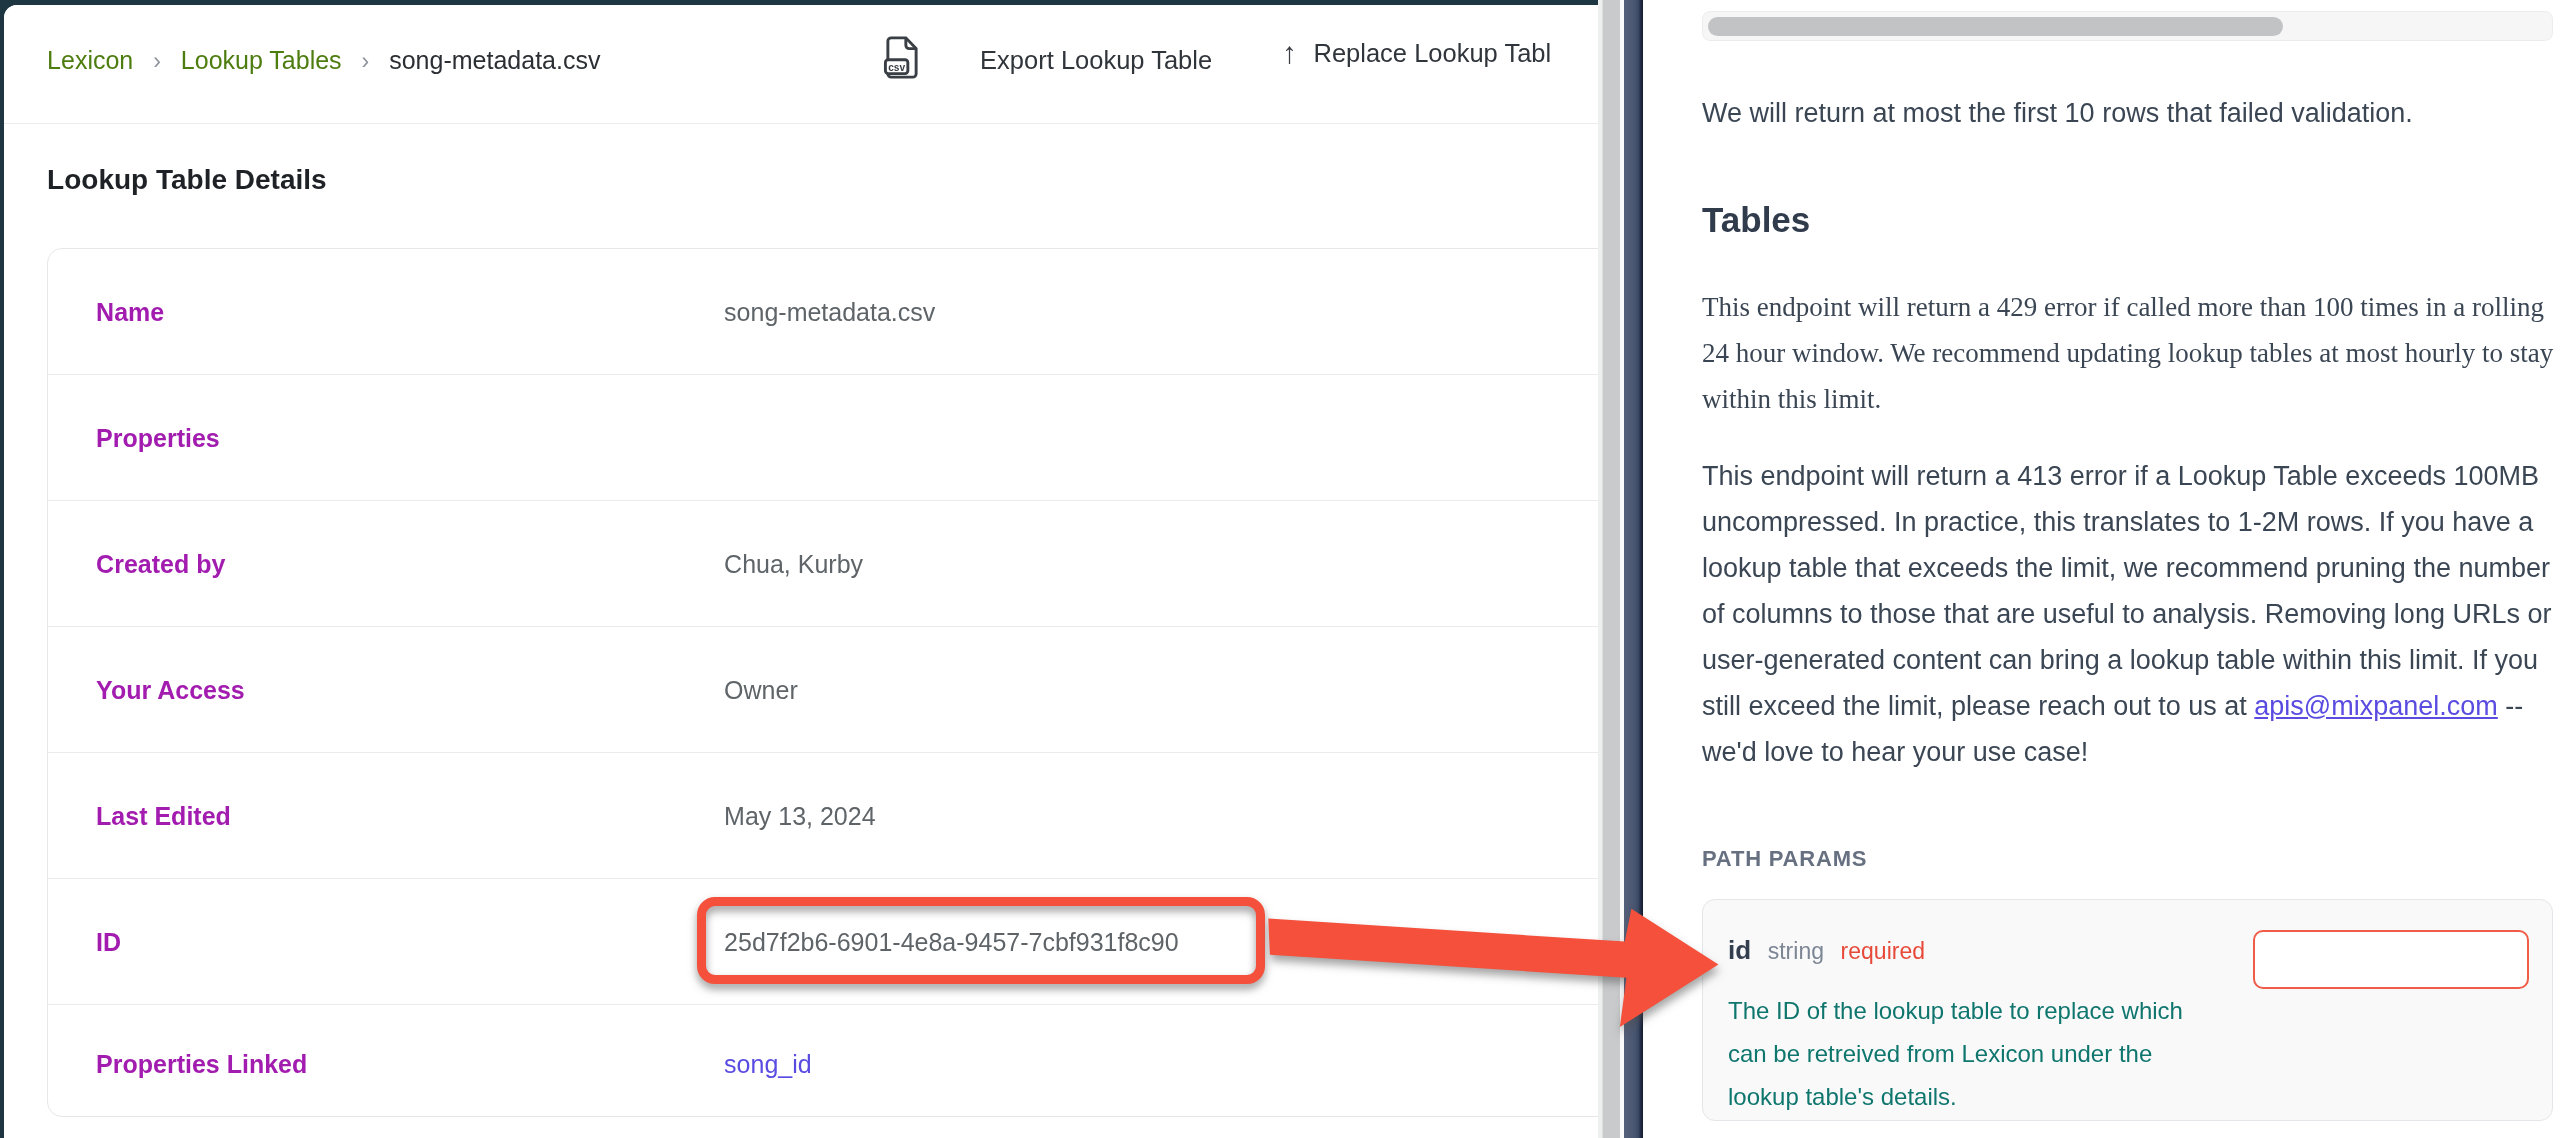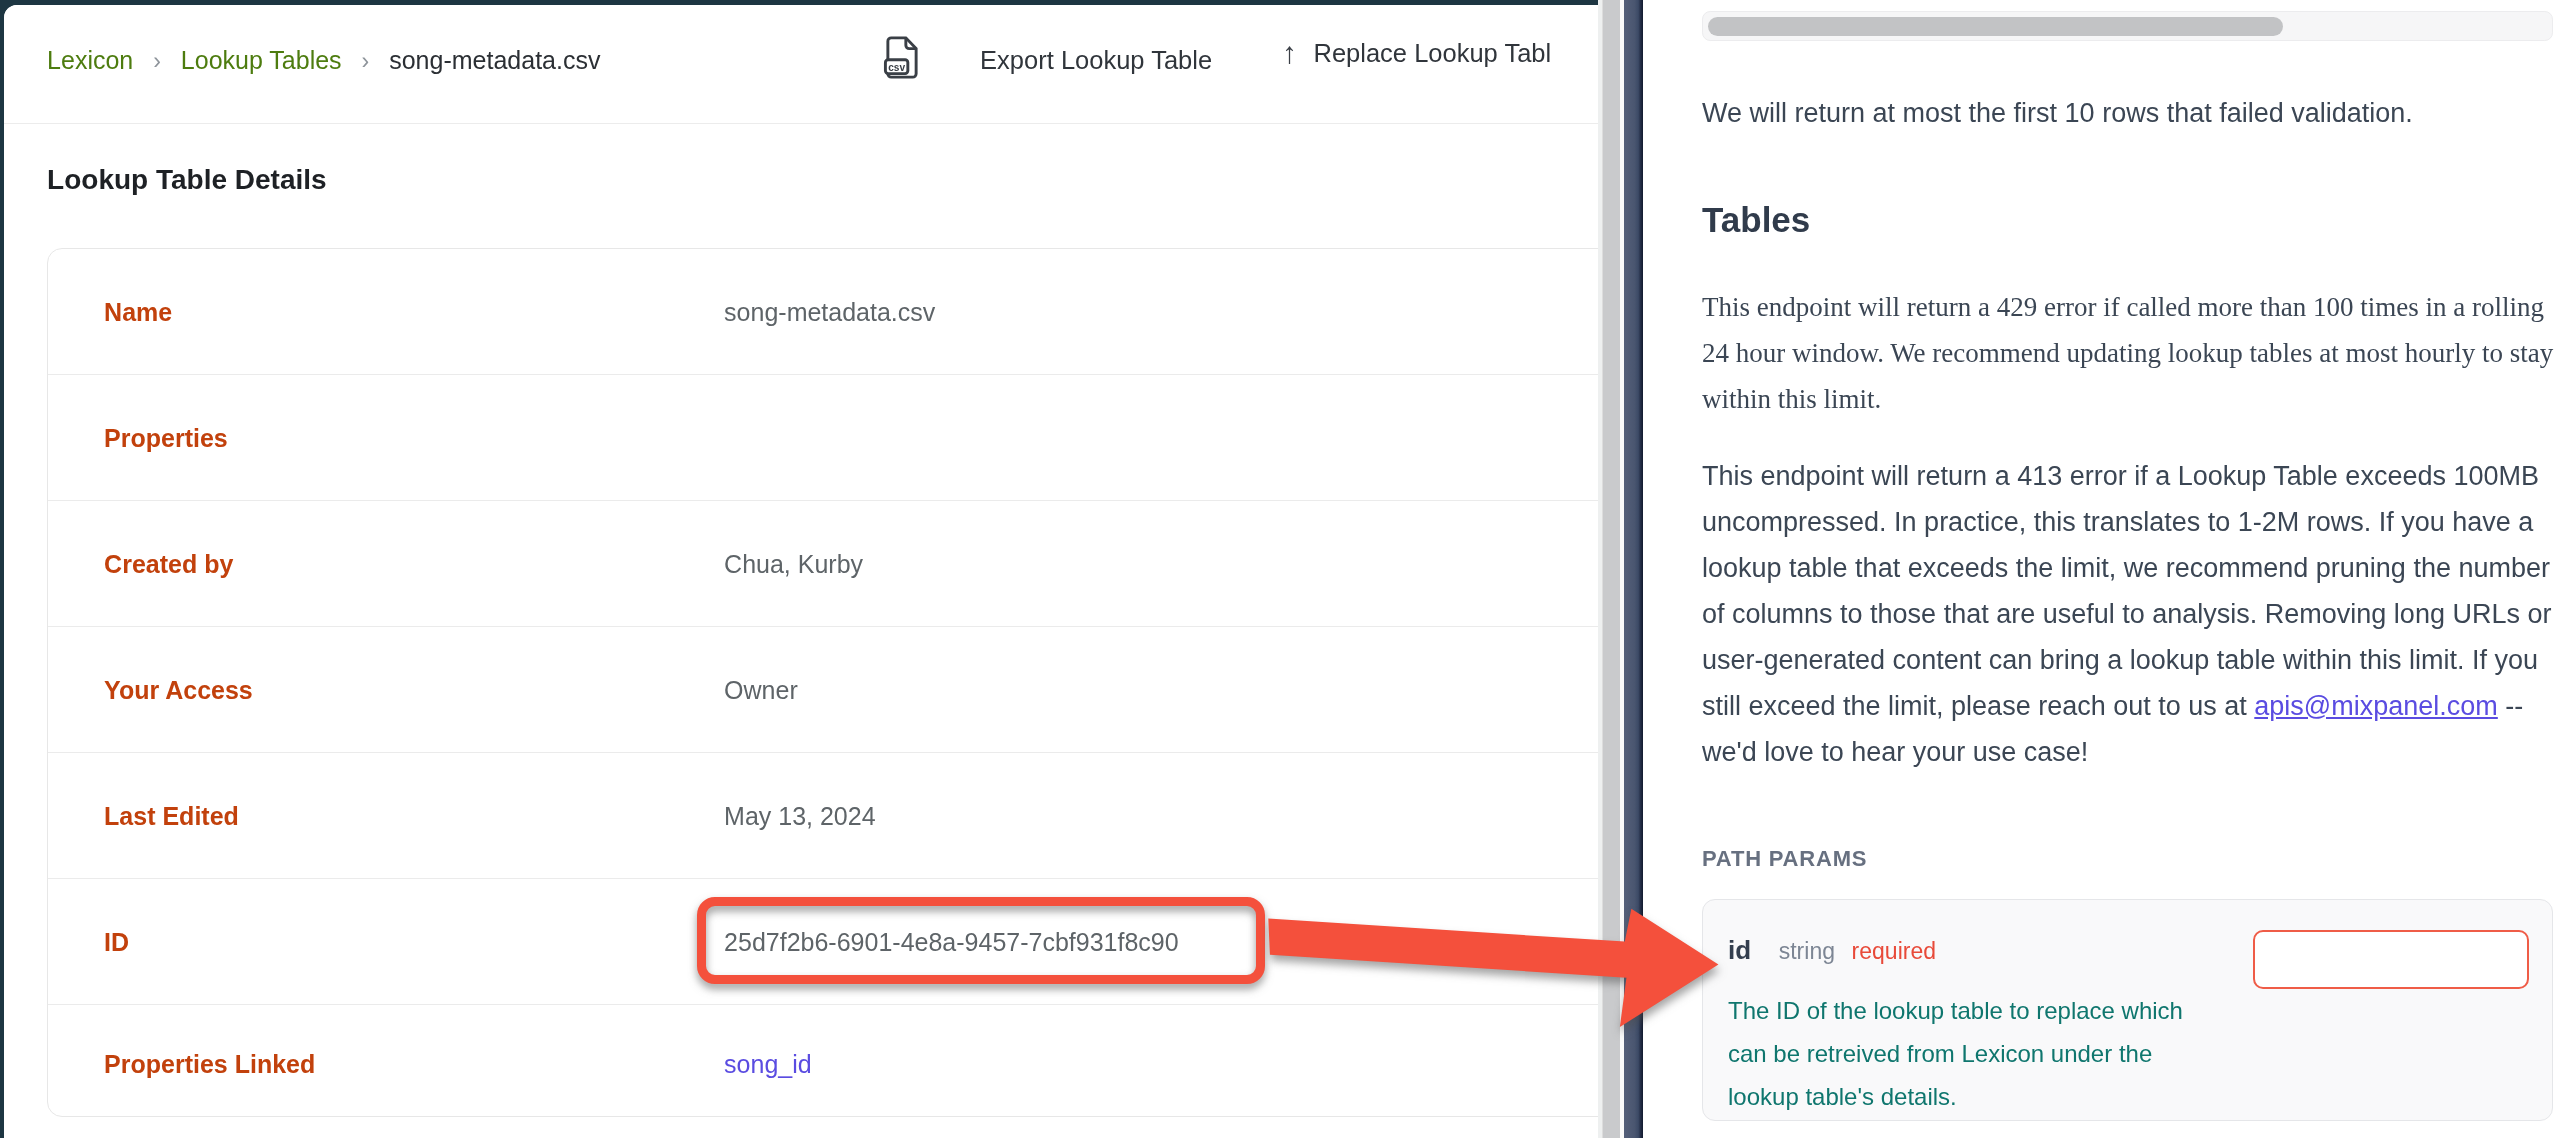--- a/index.html
+++ b/index.html
@@ -29,21 +29,21 @@
   .csv-icon{margin-right:18px;display:inline-block;}
   .up-arrow{margin-right:16.4px;font-size:30px;font-weight:400;color:#3a3f46;}
 
   .lp-title{position:absolute;left:43px;top:159px;font-size:28px;font-weight:700;color:#1e2125;}
 
   .details-card{position:absolute;left:43px;top:243px;width:1630px;height:869px;
        border:1.6px solid #e7e7e7;border-radius:15px;background:#fff;box-sizing:border-box;}
   .detail-row{position:relative;height:125px;}
   .detail-row + .detail-row{border-top:0.8px solid #ebebeb;}
   .row-label{position:absolute;left:48px;top:50%;transform:translateY(-50%);
-       font-size:25px;font-weight:600;color:#c2410c;margin-left:8px;}
+       font-size:25px;font-weight:600;color:#a21caf;}
   .row-value{position:absolute;left:676px;top:50%;transform:translateY(-50%);
        font-size:25px;color:#5e6468;white-space:nowrap;}
   .row-value.link{color:#5a4ce1;cursor:pointer;}
 
   
   .right-pane{position:absolute;left:1643px;top:0;width:933px;height:1139px;background:#ffffff;overflow:hidden;
        color:#3b4654;}
   .hscroll-track{position:absolute;left:59px;top:10.7px;width:851px;height:30px;background:#f6f6f7;
        border:0.8px solid #ececee;border-radius:8.2px;box-sizing:border-box;}
   .hscroll-thumb{position:absolute;left:5px;top:5px;width:575px;height:19px;border-radius:10px;background:#c2c3c5;}
@@ -54,21 +54,21 @@
   .h-limits{position:absolute;top:200px;font-size:35px;font-weight:600;color:#303b4b;}
   .p-limits1{position:absolute;top:284px;width:854px;font-family:Liberation Serif, serif;}
   .p-limits2{position:absolute;top:453px;width:858px;}
   .doc-link{color:#5a4ce1;text-decoration:underline;cursor:pointer;}
 
   .pp-label{position:absolute;top:846px;font-size:22px;font-weight:700;letter-spacing:0.8px;color:#677080;}
   .param-card{position:absolute;top:899px;left:0px;width:851px;height:222px;background:#f9f9fa;
        border:1.6px solid #e5e6e9;border-radius:13px;box-sizing:border-box;}
   .param-name-row{position:absolute;left:25px;top:35px;white-space:nowrap;}
   .param-name{font-size:26px;font-weight:700;color:#333e4e;}
-  .param-type{font-size:23px;color:#7d8694;margin-left:24px;}
+  .param-type{font-size:23px;color:#7d8694;margin-left:13px;}
   .param-required{font-size:23px;color:#e84a39;margin-left:13px;}
   .param-desc{position:absolute;left:25px;top:89px;width:476px;font-size:24px;line-height:43px;color:#0f766e;}
   .param-input{position:absolute;right:23px;top:30px;width:276px;height:59px;background:#ffffff;
        border:2.5px solid #ef5c47;border-radius:10px;box-sizing:border-box;outline:none;
        font-size:23px;padding:0 13px;color:#333e4e;font-family:inherit;}
 
   
   .id-annotation-box{position:absolute;left:697px;top:897px;width:568px;height:87px;
        border:9px solid #f4503c;border-radius:18px;box-sizing:border-box;background:transparent;
        filter:drop-shadow(0px 5.8px 4.1px rgba(75,75,75,0.55));pointer-events:none;}

